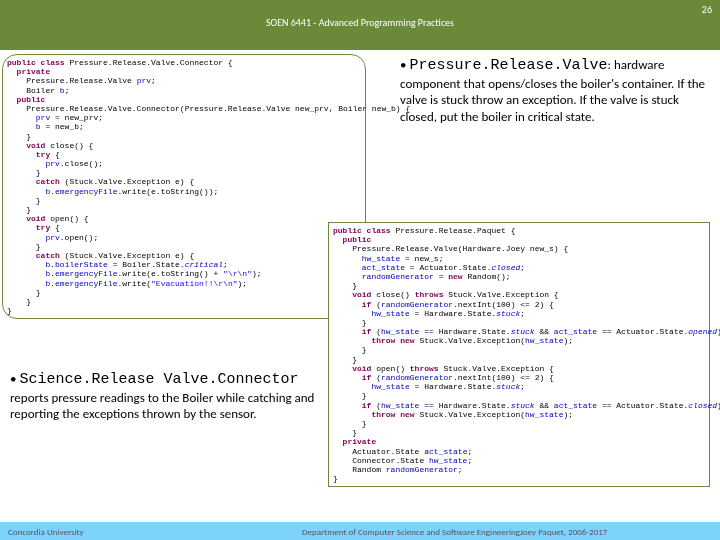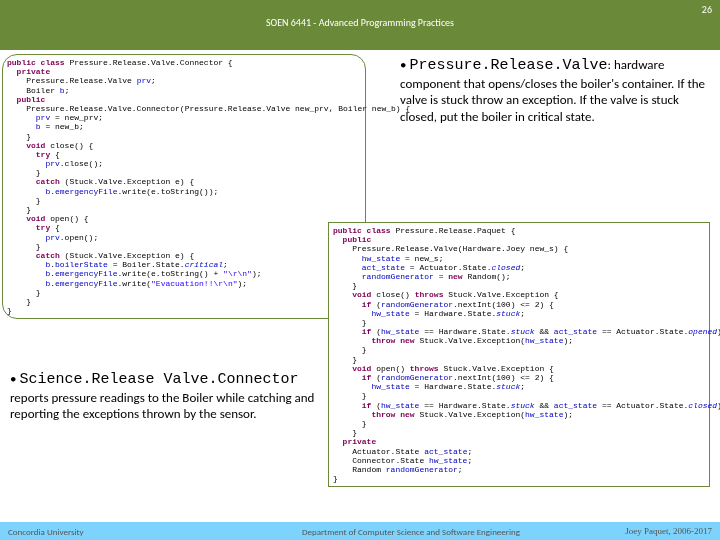--- a/index.html
+++ b/index.html
@@ -15,21 +15,21 @@
   .text-right { position: absolute; left: 400px; top: 6px; width: 310px; font-size: 13px; line-height: 1.3; }
   .text-bottom { position: absolute; left: 10px; top: 320px; width: 310px; font-size: 13px; line-height: 1.3; }
   .bullet-head { font-family: "Courier New", monospace; font-size: 15px; }
   .kw { color: #7f0055; font-weight: bold; }
   .st { color: #2a00ff; }
   .fld { color: #0000c0; }
   .sfld { color: #0000c0; font-style: italic; }
   .footer { position: absolute; bottom: 0; left: 0; right: 0; height: 18px; background: #7dd3fc; font-size: 9px; color: #555; display: flex; align-items: center; }
   .footer-left { padding-left: 8px; width: 200px; }
   .footer-center { flex: 1; text-align: right; }
-  .footer-right { padding-right: 8px; width: 200px; text-align: right; font-family: Liberation Serif, serif; }
+  .footer-right { padding-right: 8px; width: 200px; text-align: left; }
 </style>
 </head>
 <body>
 
 <div class="header">
   <div class="header-top">SOEN 6441 - Advanced Programming Practices</div>
   <div class="header-pagenum">26</div>
   <div class="header-title">Exception handling: example</div>
 </div>
 

